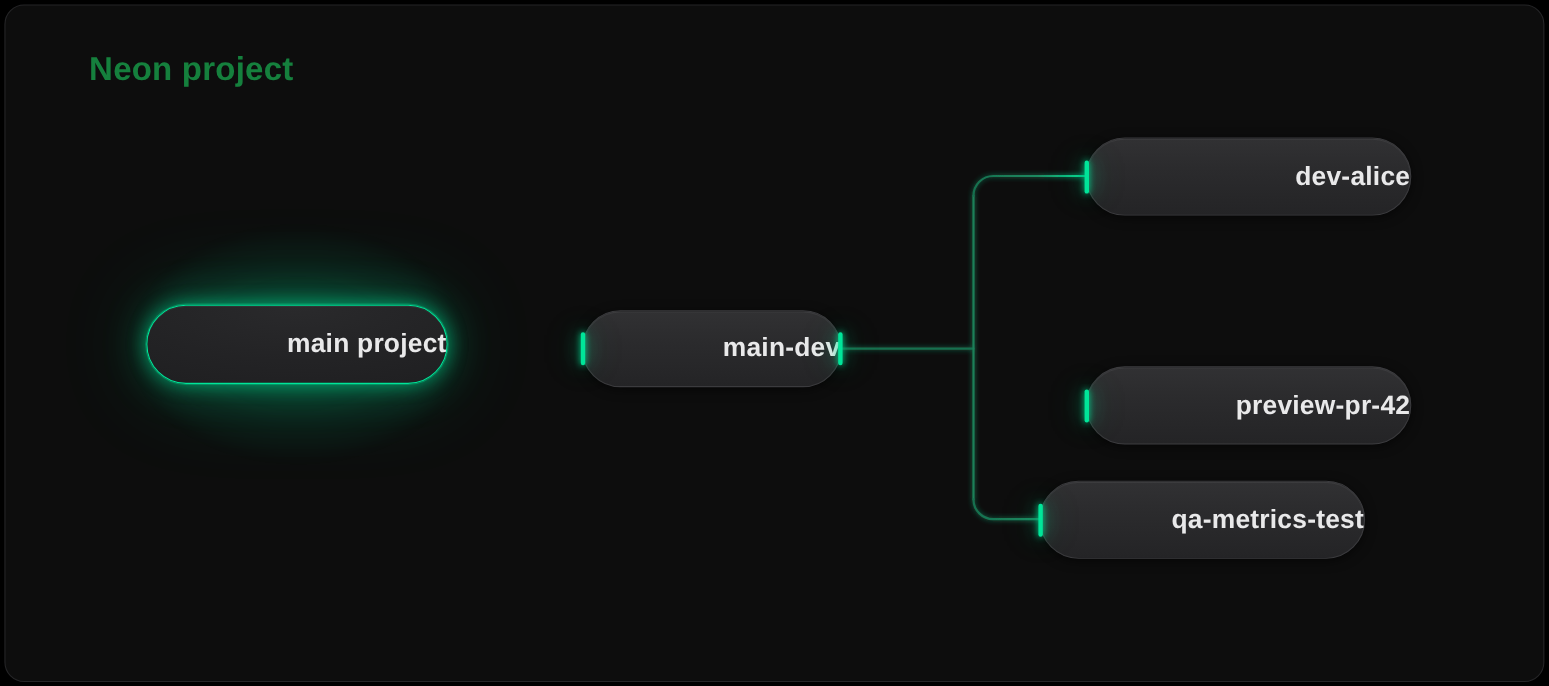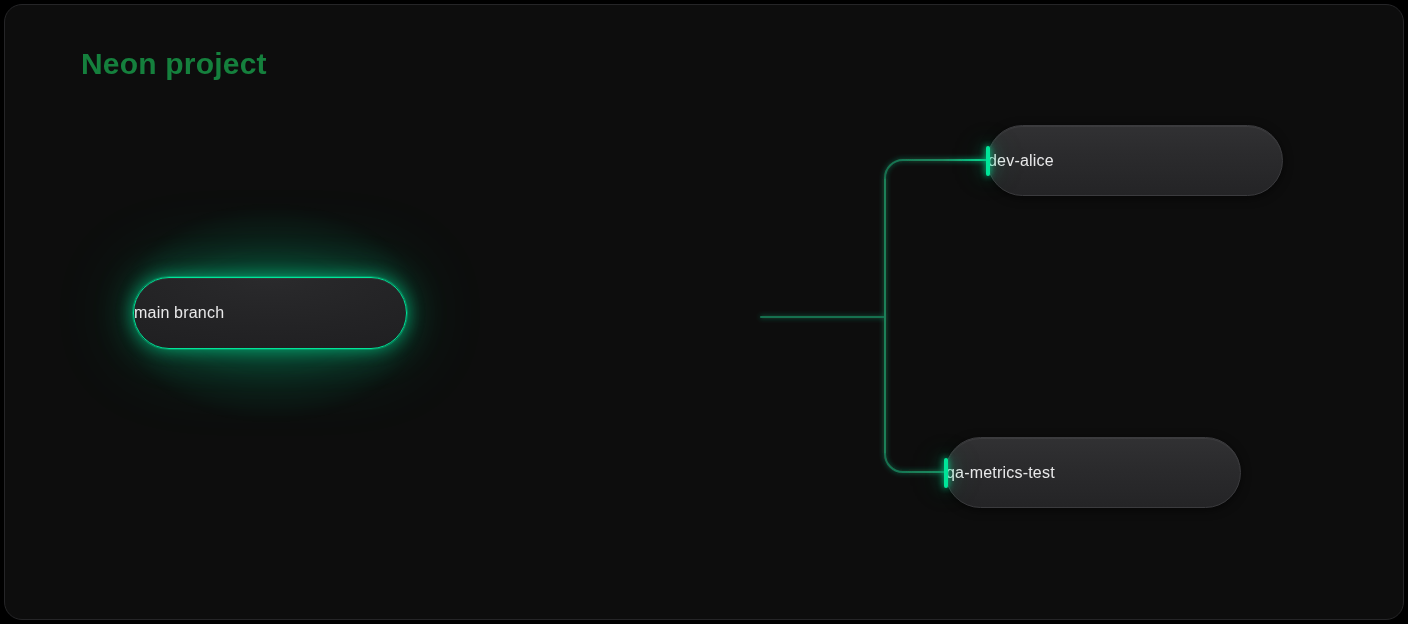--- a/index.html
+++ b/index.html
@@ -56,24 +56,24 @@
     height: 616px;
     pointer-events: none;
   }
 
   
   .node {
     position: absolute;
     box-sizing: border-box;
     display: flex;
     align-items: center;
-    justify-content: flex-start;
+    justify-content: flex-end;
     border-radius: 999px;
-    font-size: 16px;
-    font-weight: 400;
+    font-size: 24px;
+    font-weight: 700;
     letter-spacing: 0.2px;
     color: #e9e9ea;
     white-space: nowrap;
     z-index: 3;
   }
 
   
   .node--root {
     background:
       radial-gradient(120% 160% at 50% 0%, #2a2a2c 0%, #232325 45%, #1c1c1e 100%);
@@ -169,30 +169,39 @@
 
         <path d="M 880 259 L 986 259" stroke="url(#wireGrad)"></path>
 
         <path d="M 880 363 L 986 363" stroke="url(#wireGrad)"></path>
 
         <path d="M 880 449 A 18 18 0 0 0 898 467 L 986 467" stroke="url(#wireGrad)"></path>
       </g>
     </svg>
 
     <div class="node node--root" style="left:128px; top:272px; width:274px; height:72px;">
-      <span>main branch</span>
-    </div>
-
+      <span>main project</span>
+    </div>
+
+    <div class="node node--plain" style="left:524px; top:277px; width:236px; height:70px;">
+      <div class="nub nub--left"></div>
+      <div class="nub nub--right"></div>
+      <span>main-dev</span>
+    </div>
 
     <div class="node node--plain" style="left:982px; top:120px; width:296px; height:71px;">
       <div class="nub nub--left"></div>
       <span>dev-alice</span>
     </div>
 
 
+    <div class="node node--plain" style="left:982px; top:328px; width:296px; height:71px;">
+      <div class="nub nub--left"></div>
+      <span>preview-pr-42</span>
+    </div>
 
     <div class="node node--plain" style="left:940px; top:432px; width:296px; height:71px;">
       <div class="nub nub--left"></div>
       <span>qa-metrics-test</span>
     </div>
 
   </div>
 </div>
 
 </body></html>

